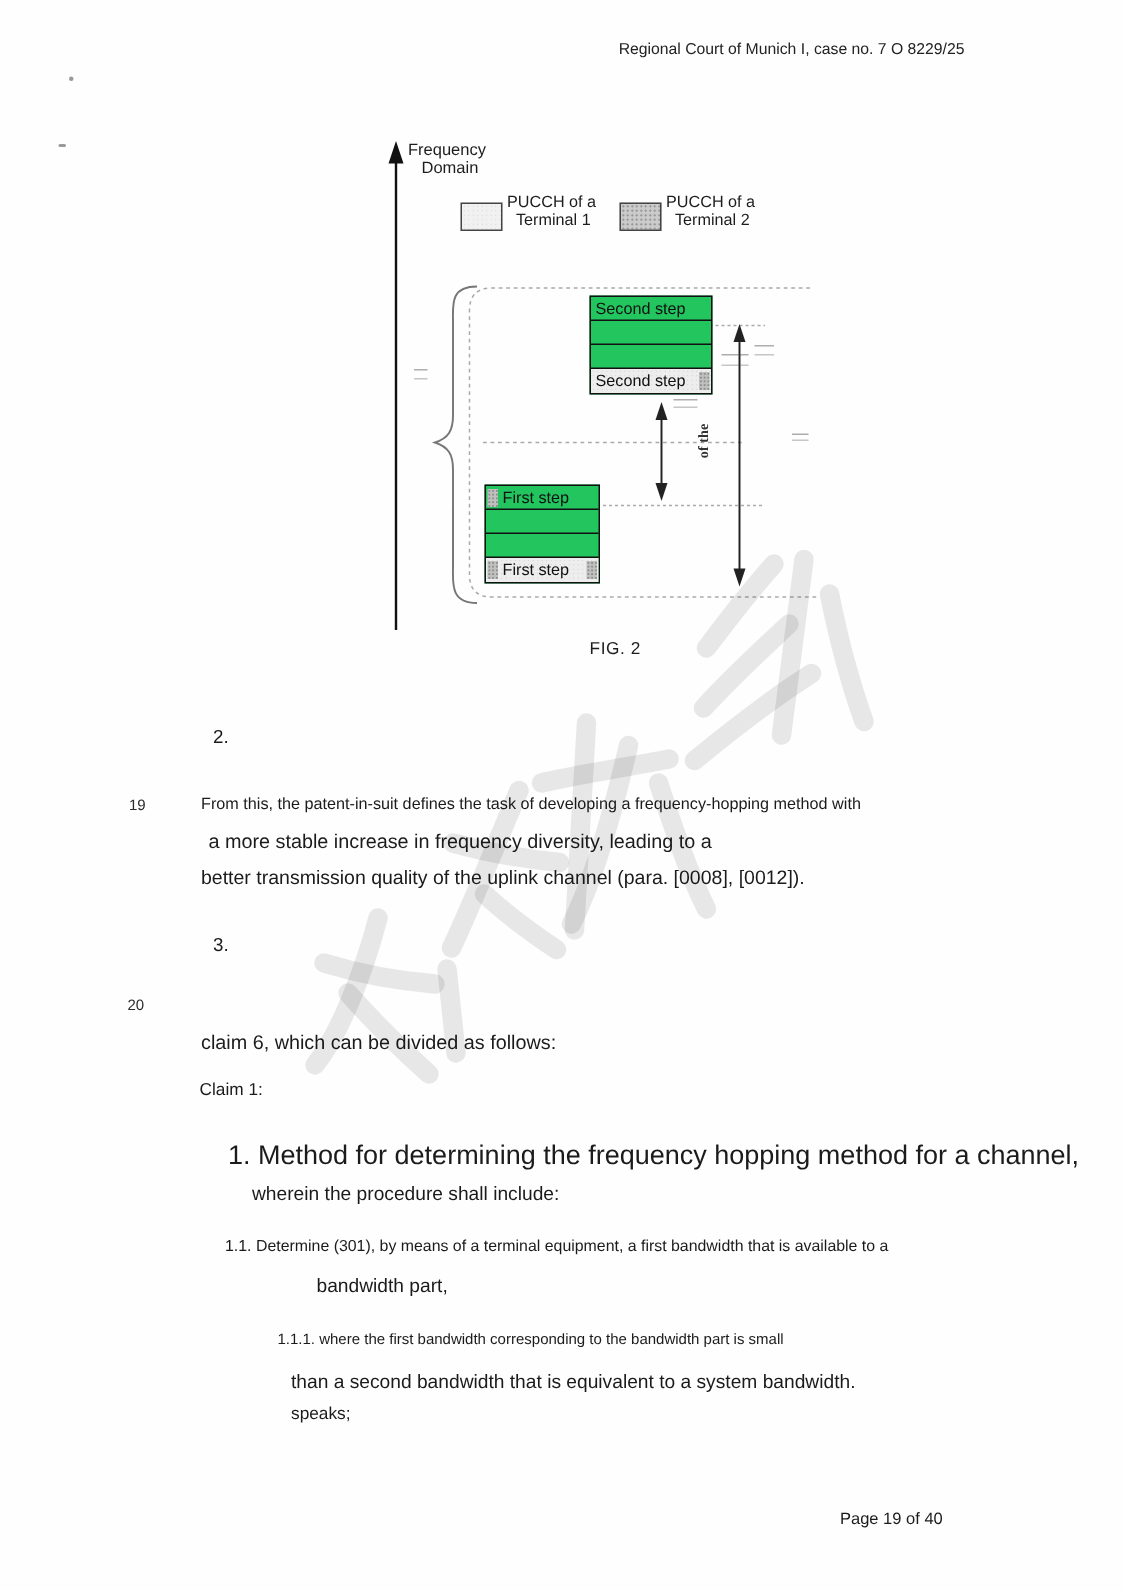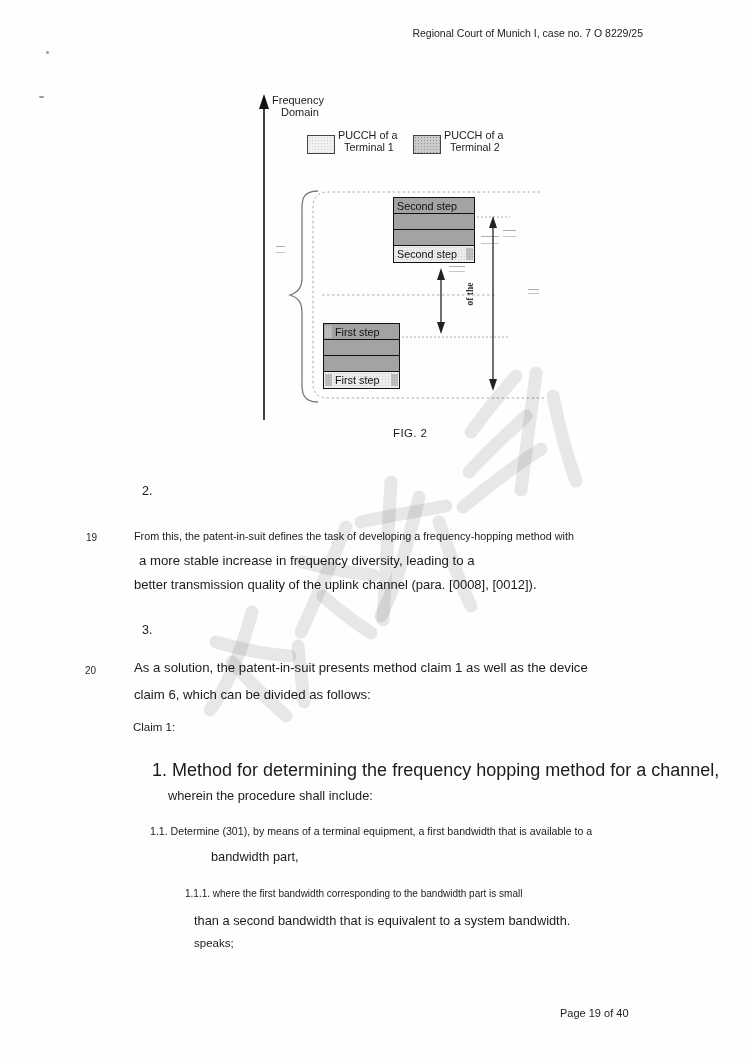--- a/index.html
+++ b/index.html
@@ -11,21 +11,21 @@
   }
   .abs{position:absolute;white-space:nowrap;}
   .hdr{font-size:10.5px;color:#222;}
   .speck{position:absolute;background:#9a9a9a;border-radius:50%;}
   
   .fig-label{font-size:11px;color:#1d1d1d;}
   .legend-swatch{position:absolute;width:28px;height:19px;border:1.3px solid #444;box-sizing:border-box;}
   .stipple-light{background-color:#f1f1f1;background-image:radial-gradient(#cfcfcf 0.5px,transparent 0.6px);background-size:3px 3px;}
   .stipple-dark{background-color:#cbcbcb;background-image:radial-gradient(#969696 0.6px,transparent 0.7px);background-size:3px 3px;}
   .legend-text{font-size:10.8px;line-height:12px;color:#1d1d1d;}
-  .stack{position:absolute;border:1.5px solid #111;box-sizing:content-box;background:#a3a3a3;}
+  .stack{position:absolute;border:1.5px solid #111;box-sizing:content-box;background:#22c55e;}
   .stack .row{position:relative;height:16px;line-height:16px;font-size:10.8px;padding-left:3px;border-bottom:1.5px solid #111;box-sizing:border-box;color:#111;}
   .stack .row:last-child{border-bottom:none;}
   .row.shaded{background-color:#ededed;background-image:radial-gradient(#c9c9c9 0.5px,transparent 0.6px);background-size:3px 3px;}
   .sq{position:absolute;top:1.5px;width:7px;height:12px;background:#c0c0c0;background-image:radial-gradient(#8f8f8f 0.5px,transparent 0.6px);background-size:2.5px 2.5px;}
   .sq.left{left:1px;} .sq.right{right:1px;}
   .rotated-label{
     font-family:"Liberation Serif",serif;font-weight:bold;font-size:9.5px;color:#333;
     transform:rotate(-90deg);transform-origin:center center;text-align:center;width:40px;
   }
   .fig-caption{font-size:11.5px;letter-spacing:0.4px;color:#1d1d1d;padding-left:32px;}
@@ -118,21 +118,20 @@
   <div class="t" style="left:142px;top:484px;font-size:12.5px;">2.</div>
 
   <div class="t margin-num" style="left:86px;top:532px;">19</div>
   <div class="t" style="left:139px;top:553px;font-size:13.2px;">a more stable increase in frequency diversity, leading to a</div>
   <div class="t" style="left:134px;top:530px;font-size:10.8px;">From this, the patent-in-suit defines the task of developing a frequency-hopping method with</div>
   <div class="t" style="left:134px;top:577px;font-size:13px;">better transmission quality of the uplink channel (para. [0008], [0012]).</div>
 
   <div class="t" style="left:142px;top:623px;font-size:12.5px;">3.</div>
 
   <div class="t margin-num" style="left:85px;top:665px;">20</div>
-  <div class="t" style="left:134px;top:660px;font-size:13.2px;">As a solution, the patent-in-suit presents method claim 1 as well as the device</div>
   <div class="t" style="left:134px;top:687px;font-size:13.2px;">claim 6, which can be divided as follows:</div>
 
   <div class="t" style="left:133px;top:721px;font-size:11.5px;">Claim 1:</div>
 
   <div class="t" style="left:152px;top:760px;font-size:18px;">1. Method for determining the frequency hopping method for a channel,</div>
   <div class="t" style="left:168px;top:788px;font-size:12.8px;">wherein the procedure shall include:</div>
 
   <div class="t" style="left:150px;top:825px;font-size:10.6px;">1.1. Determine (301), by means of a terminal equipment, a first bandwidth that is available to a</div>
   <div class="t" style="left:173px;top:849px;font-size:12.8px;margin-left:38px;">bandwidth part,</div>
 

